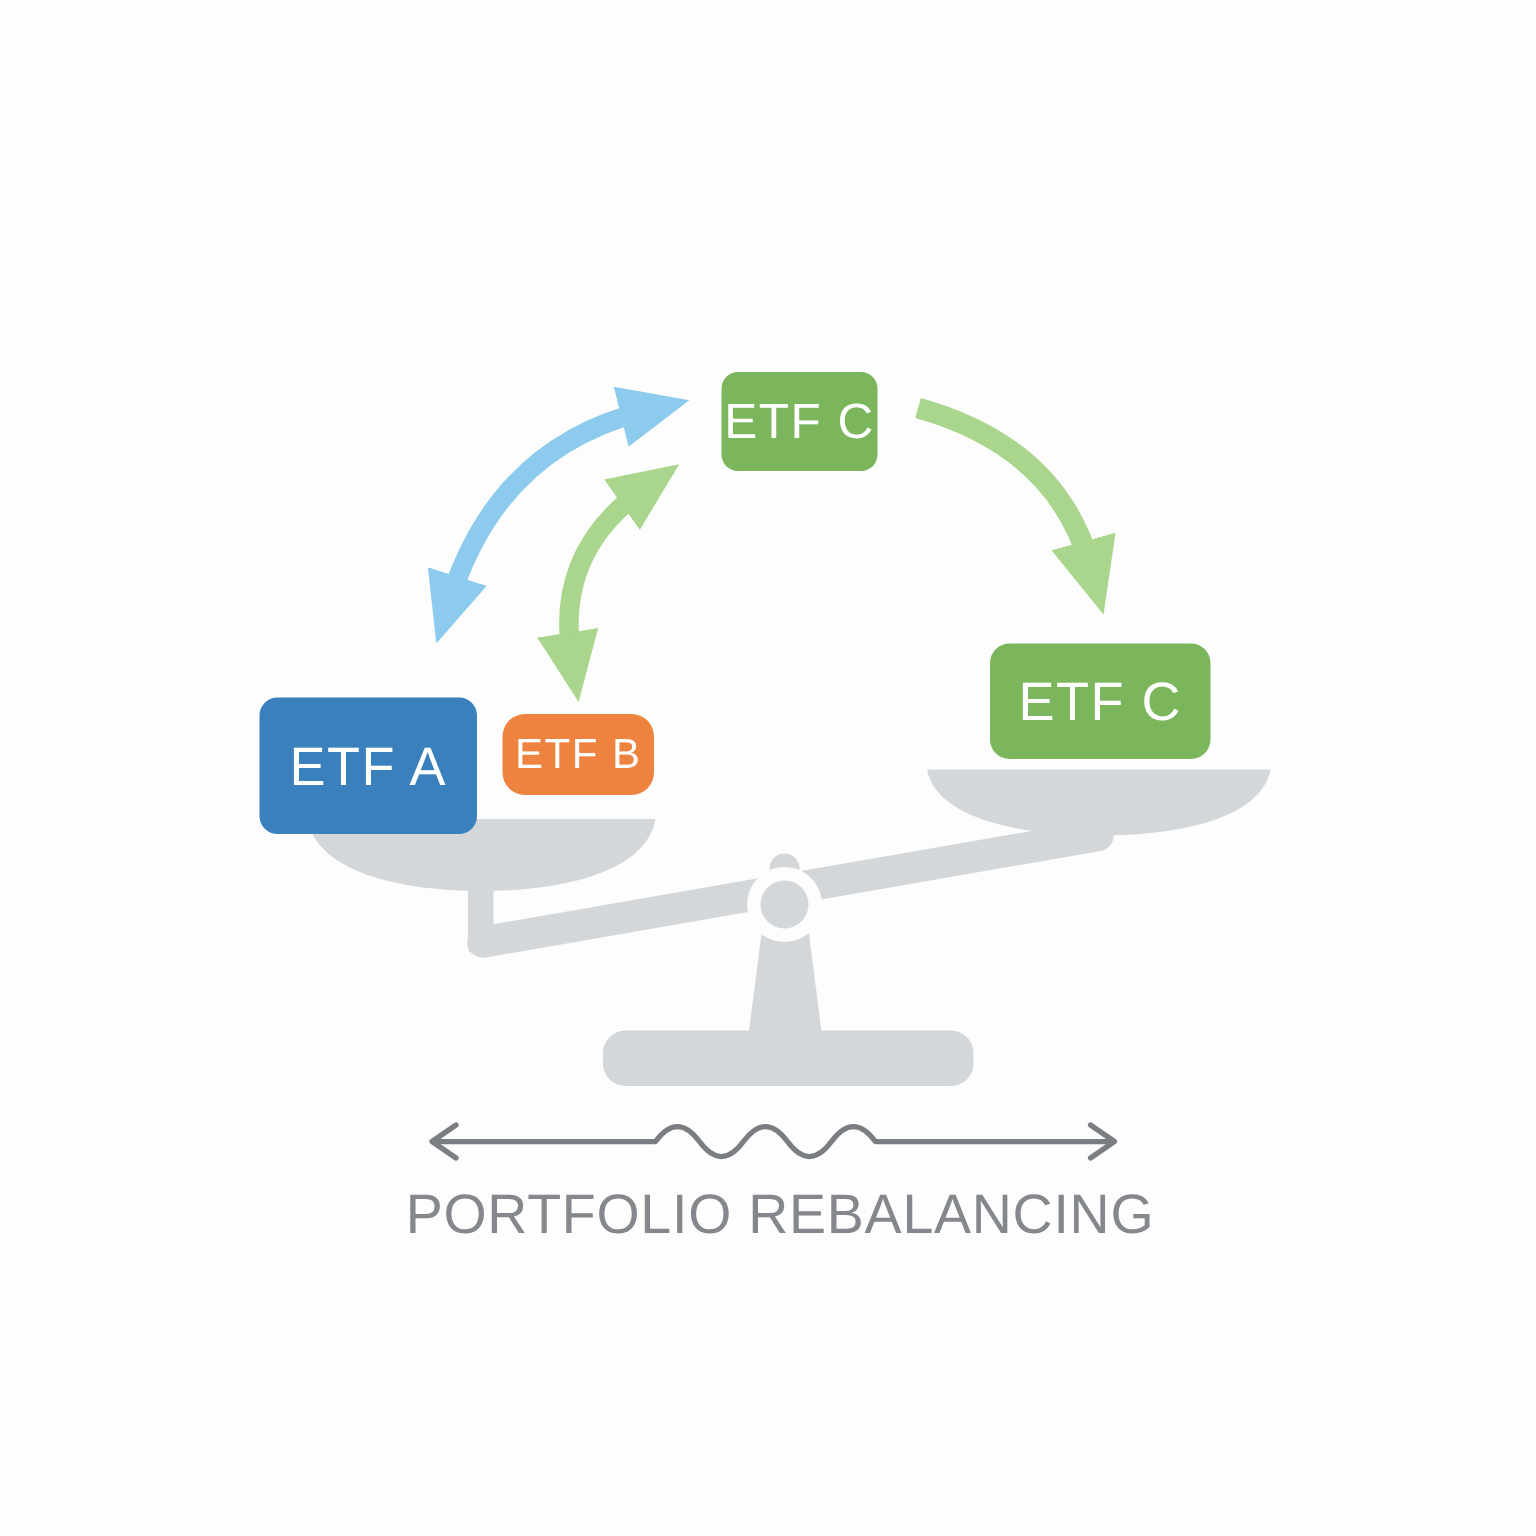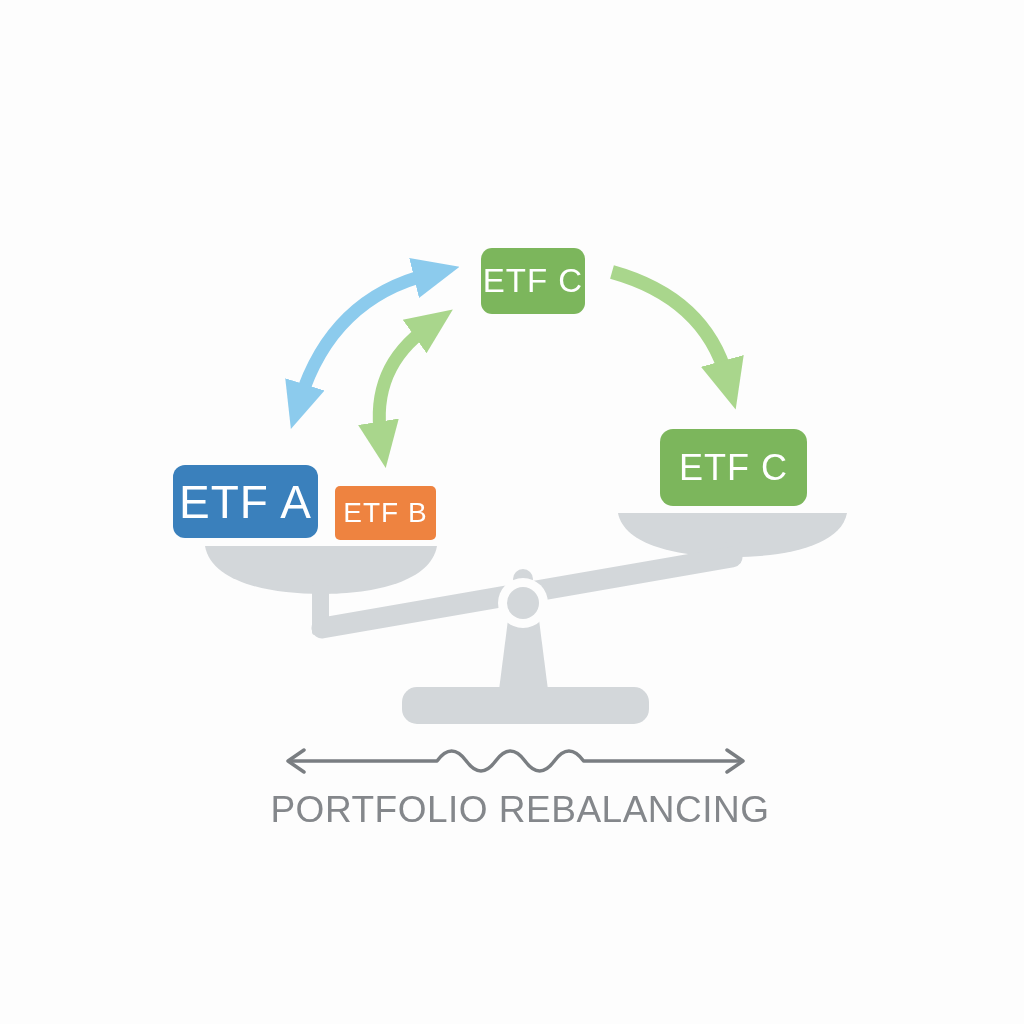--- a/index.html
+++ b/index.html
@@ -43,22 +43,22 @@
     justify-content: center;
     color: var(--box-text, #ffffff);
     font-weight: normal;
     letter-spacing: 1px;
     white-space: nowrap;
     user-select: none;
   }
   .etf-blue   { background: var(--blue-box, #3a80bc); }
   .etf-orange { background: var(--orange-box, #ee8340); }
   .etf-green  { background: var(--green-box, #7cb65c); }
-  .box-a      { left: 173px; top: 465px; width: 145px; height: 73px; border-radius: 12px; font-size: 46px; }
-  .box-b      { left: 335px; top: 486px; width: 101px; height: 54px; border-radius: 5px;  font-size: 28px; }
+  .box-a      { left: 173px; top: 465px; width: 145px; height: 91px; border-radius: 12px; font-size: 36px; }
+  .box-b      { left: 335px; top: 476px; width: 101px; height: 54px; border-radius: 15px;  font-size: 28px; }
   .box-c-top  { left: 481px; top: 248px; width: 104px; height: 66px; border-radius: 11px; font-size: 33px; }
   .box-c-right{ left: 660px; top: 429px; width: 147px; height: 77px; border-radius: 13px; font-size: 36px; }
   
   .caption {
     position: absolute;
     top: 789px;
     left: 8px;
     width: 1024px;
     text-align: center;
     font-size: 37px;

